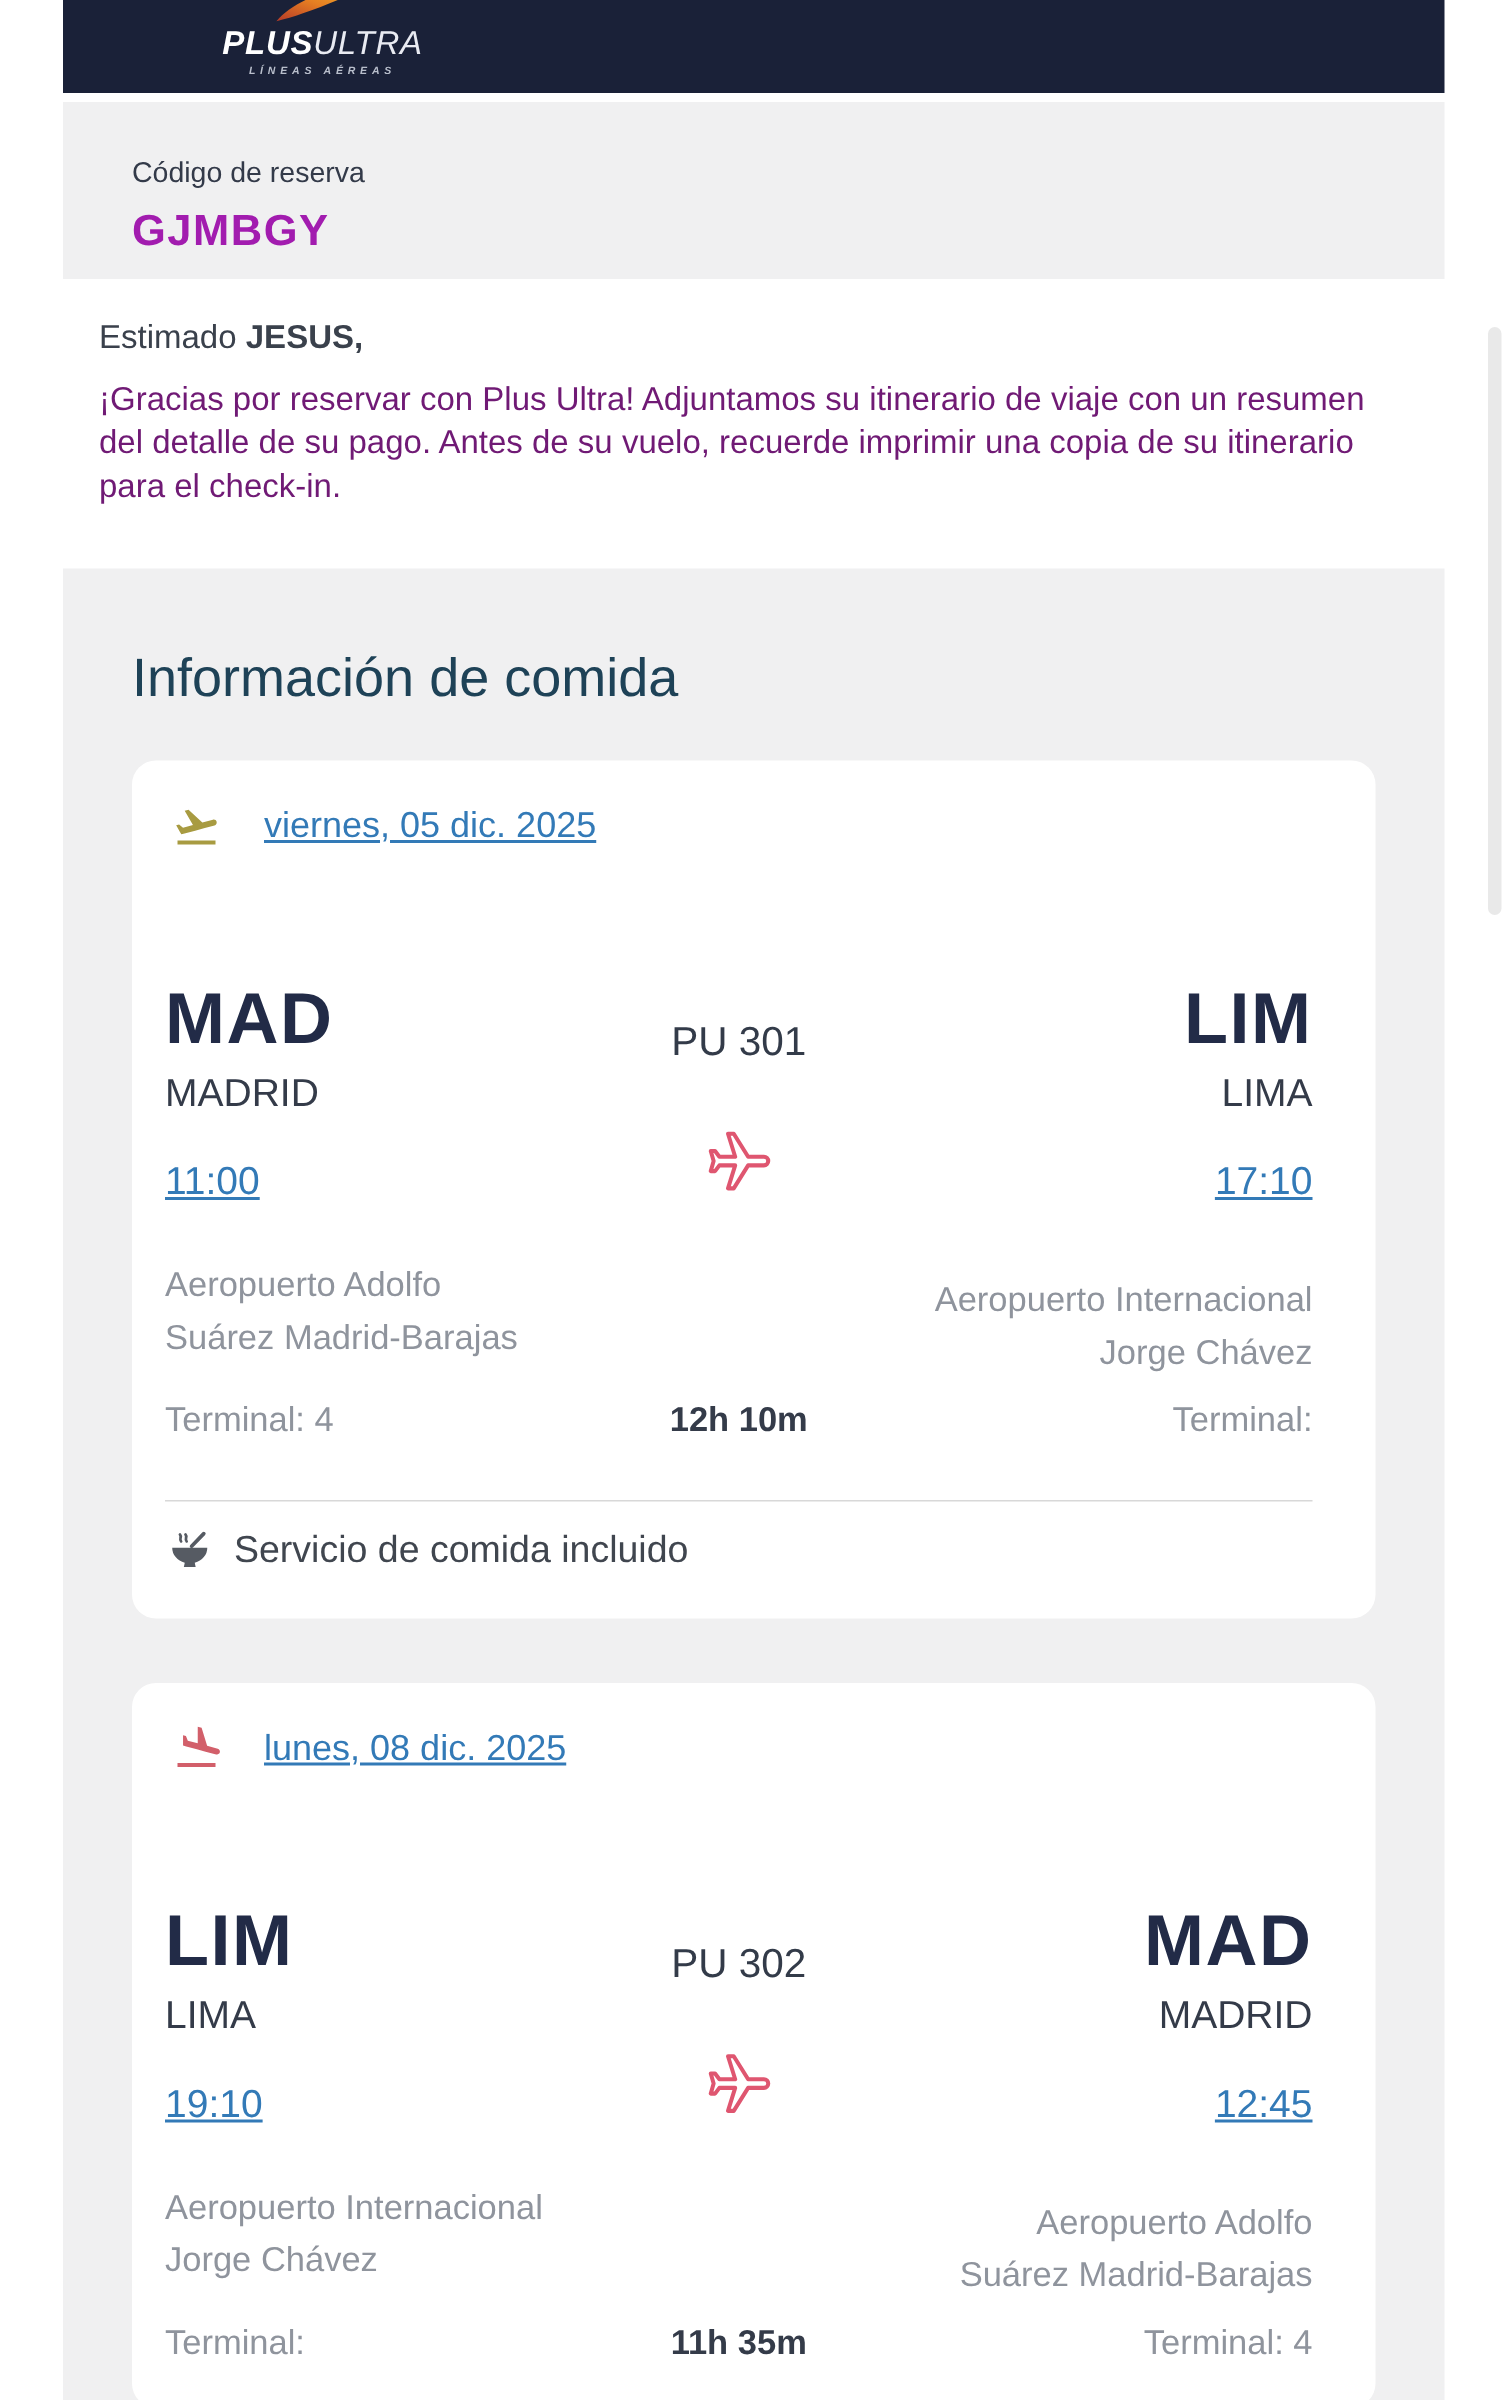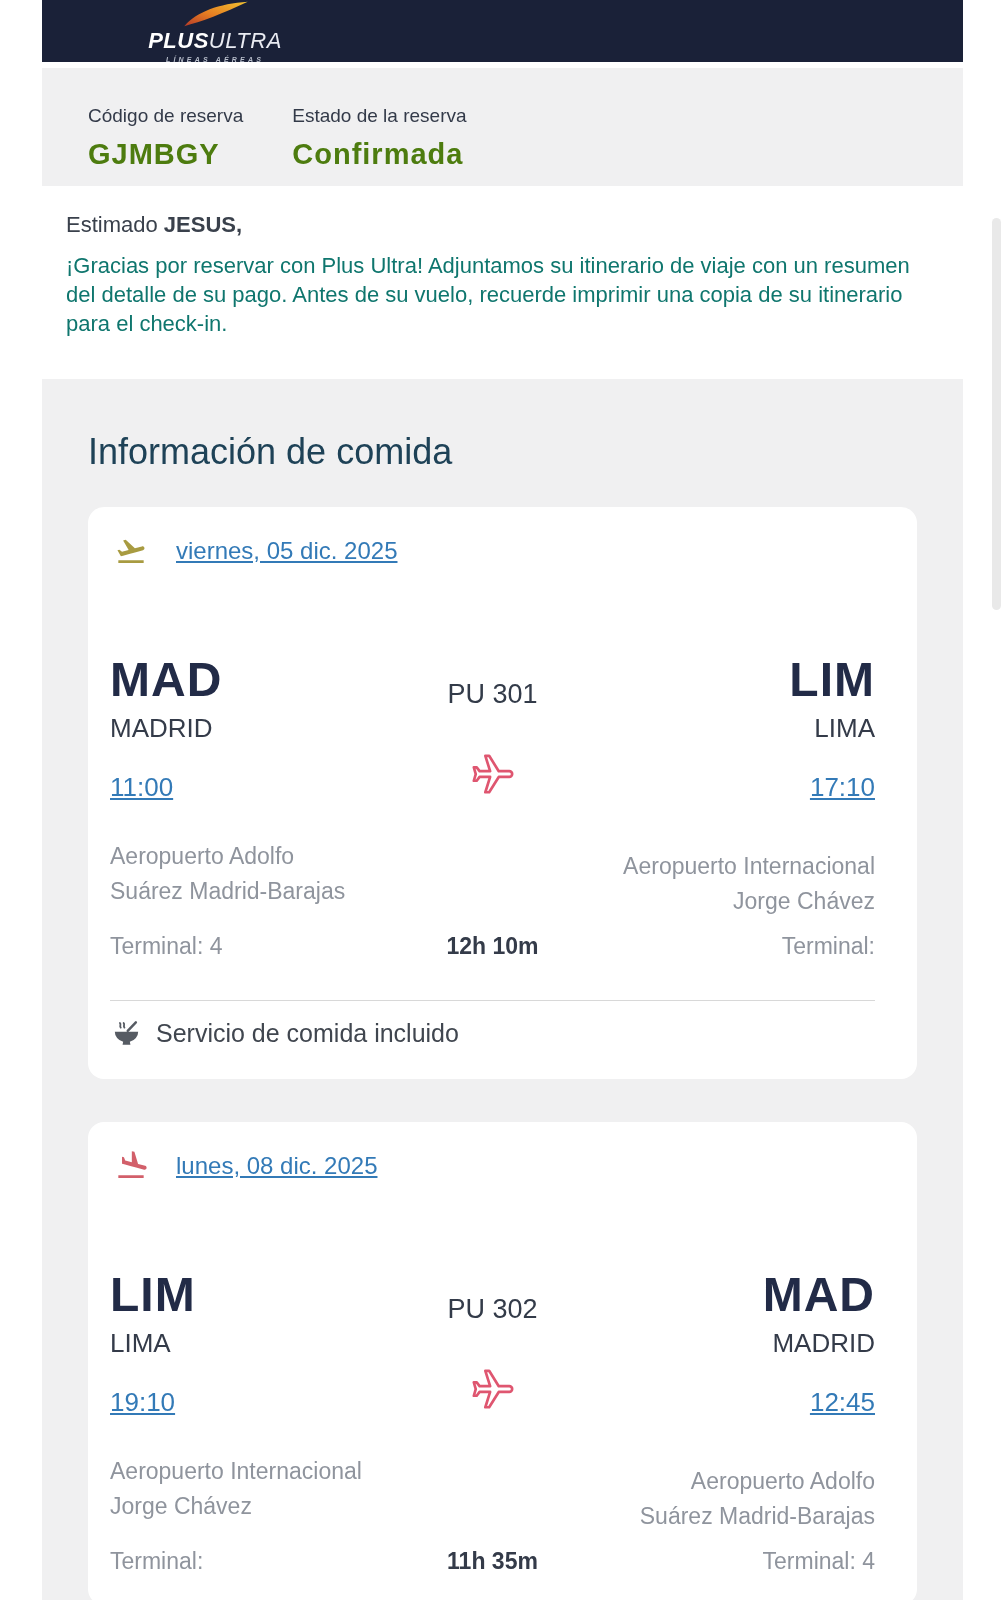--- a/index.html
+++ b/index.html
@@ -24,21 +24,21 @@
 
   
   .brand-band {
     position: relative;
     height: 62px;
     background: #1a2138;
   }
   .logo {
     position: absolute;
     left: 98px;
-    top: 15px;
+    top: 3px;
     width: 150px;
     text-align: center;
   }
   .logo-swoosh {
     position: absolute;
     top: -15px;
     left: 42px;
     width: 68px;
     height: 28px;
   }
@@ -73,40 +73,40 @@
   }
   .res-label {
     font-size: 19px;
     color: #333a49;
   }
   .res-value {
     margin-top: 11px;
     font-size: 29px;
     font-weight: 700;
     letter-spacing: 1px;
-    color: #4d7c0f;
+    color: #a21caf;
   }
 
   
   .greeting {
     height: 193px;
     background: #ffffff;
     padding: 26px 24px 0 24px;
   }
   .salutation {
     font-size: 22px;
     color: #3a414c;
   }
   .salutation .name { font-weight: 700; }
   .greeting-message {
     margin-top: 13px;
     width: 845px;
     font-size: 22px;
     line-height: 29px;
-    color: #0f766e;
+    color: #701a75;
   }
 
   
   .flight-section {
     background: #f0f0f1;
     padding: 52px 46px 60px 46px;
     min-height: 1210px;
   }
   .section-title {
     font-size: 36px;
@@ -248,24 +248,20 @@
         <div class="tagline">LÍNEAS AÉREAS</div>
       </div>
     </div>
     <div class="band-gap"></div>
 
     <div class="reservation">
       <div>
         <div class="res-label">Código de reserva</div>
         <div class="res-value">GJMBGY</div>
       </div>
-      <div>
-        <div class="res-label">Estado de la reserva</div>
-        <div class="res-value">Confirmada</div>
-      </div>
     </div>
 
     <div class="greeting">
       <div class="salutation">
         <span>Estimado</span>
         <span class="name">JESUS,</span>
       </div>
       <div class="greeting-message">¡Gracias por reservar con Plus Ultra! Adjuntamos su itinerario de viaje con un resumen del detalle de su pago. Antes de su vuelo, recuerde imprimir una copia de su itinerario para el check-in.</div>
     </div>
 

